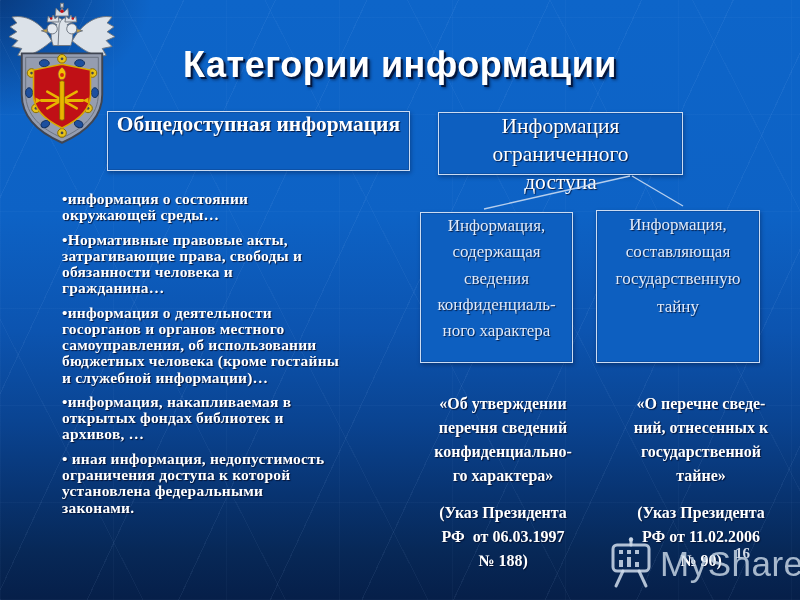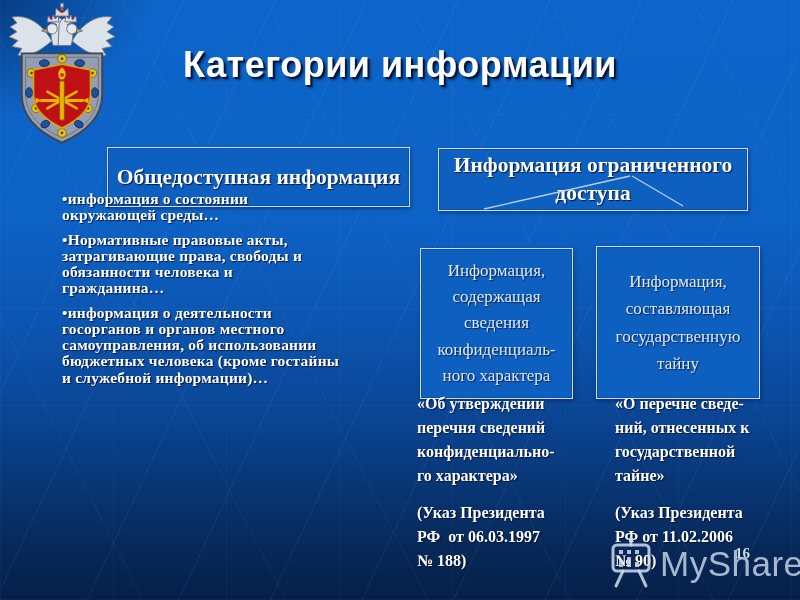--- a/index.html
+++ b/index.html
@@ -28,48 +28,47 @@
     font-family:"Liberation Sans", sans-serif;font-weight:bold;font-size:36px;
     color:#ffffff;letter-spacing:.5px;
     text-shadow:2px 2px 0 rgba(4,18,52,.85), 3px 3px 3px rgba(4,18,52,.6);
   }
 
   .box{
     box-sizing:border-box;
     border:1.5px solid #cbdcf3;
     background:#0d5fc0;
     box-shadow:inset 0 0 0 1px rgba(10,40,90,.25), 1px 2px 4px rgba(3,12,40,.35);
-    display:flex;align-items:center;justify-content:center;text-align:center;
+    display:flex;justify-content:center;text-align:center;
     color:#ffffff;
-    margin-top:36px;
   }
   .box-public{left:107px;top:111px;width:303px;height:60px;
     font-weight:bold;font-size:21.5px;
     text-shadow:1px 1px 1px rgba(4,16,48,.9);}
-  .box-restricted{left:438px;top:112px;width:310px;height:63px;
-    font-weight:bold;font-size:21.5px;line-height:1.3;
+  .box-restricted{left:438px;top:112px;width:245px;height:63px;
+    font-weight:normal;font-size:21.5px;line-height:1.3;
     text-shadow:1px 1px 1px rgba(4,16,48,.9);}
   .box-confidential{left:420px;top:212px;width:153px;height:151px;
     font-size:17px;line-height:1.55;color:#dfeafa;
     text-shadow:1px 1px 1px rgba(4,16,48,.8);}
   .box-secret{left:596px;top:210px;width:164px;height:153px;
     font-size:17px;line-height:1.6;color:#dfeafa;
     text-shadow:1px 1px 1px rgba(4,16,48,.8);}
 
   .connectors{left:0;top:0;width:800px;height:600px;pointer-events:none;}
 
   .bullets{left:62px;top:191px;width:350px;color:#ffffff;
     font-weight:bold;font-size:15.5px;line-height:1.05;letter-spacing:.2px;
     text-shadow:1px 1px 1px rgba(4,16,48,.9);}
   .bullets p{margin:0 0 8px 0;}
   .bullets p.law{margin-top:15px;line-height:1.75;}
 
   .note{width:172px;color:#ffffff;font-weight:bold;font-size:16px;line-height:1.5;
     text-shadow:1px 1px 1px rgba(4,16,48,.9);}
-  .note p{margin:0 0 0 0;}
+  .note p{margin:0 0 0 0;text-align:center;}
   .note p + p{margin-top:13px;}
   .note-confidential{left:417px;top:392px;}
   .note-secret{left:615px;top:392px;}
 
   .page-number{left:735px;top:545px;color:#e6ecf5;font-size:15px;font-weight:bold;opacity:.9;}
 
   .watermark{
     left:608px;top:536px;display:flex;align-items:center;gap:6px;
     color:rgba(203,217,232,.82);cursor:pointer;
   }
@@ -171,20 +170,27 @@
 окружающей среды…</p>
     <p class="preline">•Нормативные правовые акты,
 затрагивающие права, свободы и
 обязанности человека и
 гражданина…</p>
     <p class="preline">•информация о деятельности
 госорганов и органов местного
 самоуправления, об использовании
 бюджетных человека (кроме гостайны
 и служебной информации)…</p>
+    <p class="preline">•информация, накапливаемая в
+открытых фондах библиотек и
+архивов, …</p>
+    <p class="preline">• иная информация, недопустимость
+ограничения доступа к которой
+установлена федеральными
+законами.</p>
   </div>
 
   <div class="box box-confidential">
     <span class="preline">Информация,
 содержащая
 сведения
 конфиденциаль-
 ного характера</span>
   </div>
   <div class="box box-secret">

